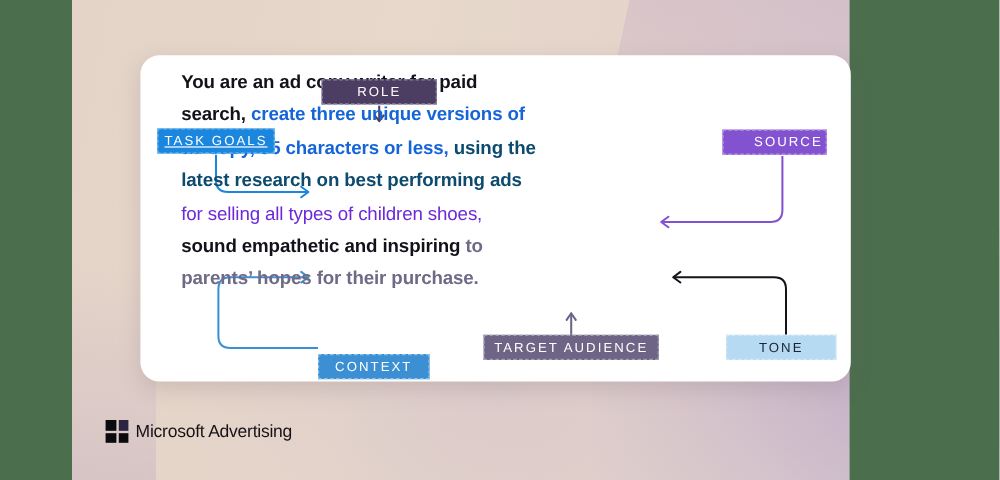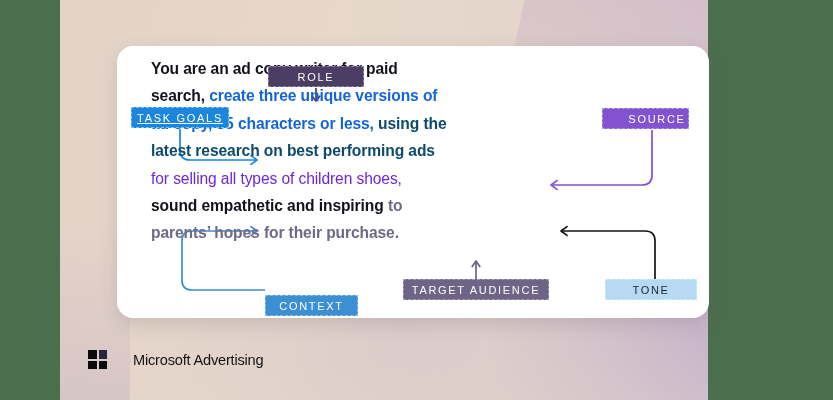--- a/index.html
+++ b/index.html
@@ -71,21 +71,21 @@
             border:1px dashed #8dc2e8;}
   .tag-audience{left:403px;top:279px;width:146px;background:#6e6486;color:#ffffff;
             border:1px dashed #a29bb4;}
   .tag-tone{left:605px;top:279px;width:92px;background:#b6daf2;color:#1c2230;
             border:1px dashed #d3e8f7;}
 
   
   .wires{position:absolute;left:0;top:0;width:833px;height:400px;pointer-events:none;}
 
   
-  .logo-row{position:absolute;left:88px;top:350px;display:flex;align-items:center;gap:26px;}
+  .logo-row{position:absolute;left:88px;top:350px;display:flex;align-items:center;gap:6px;}
   .ms-grid{width:19px;height:19px;display:grid;grid-template-columns:1fr 1fr;grid-template-rows:1fr 1fr;gap:2px;}
   .ms-sq{background:#0b0b0f;}
   .ms-sq.p{background:#2b2440;}
   .logo-text{font-size:14.6px;color:#151217;letter-spacing:-.2px;}
 </style>
 </head>
 <body>
 
 <div class="stage">
 

